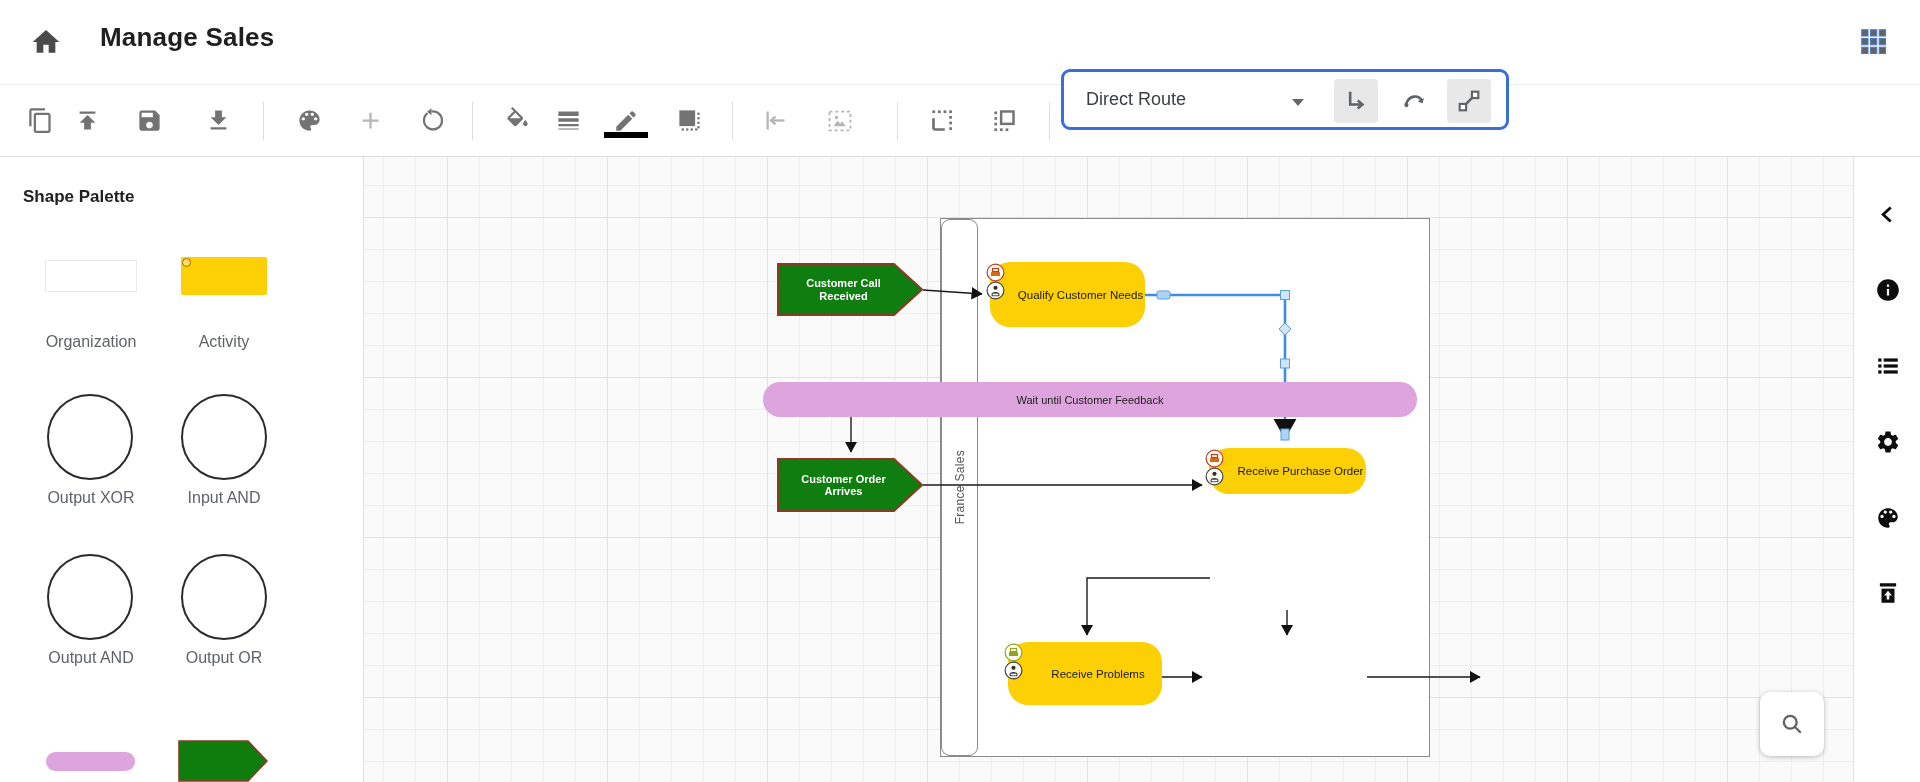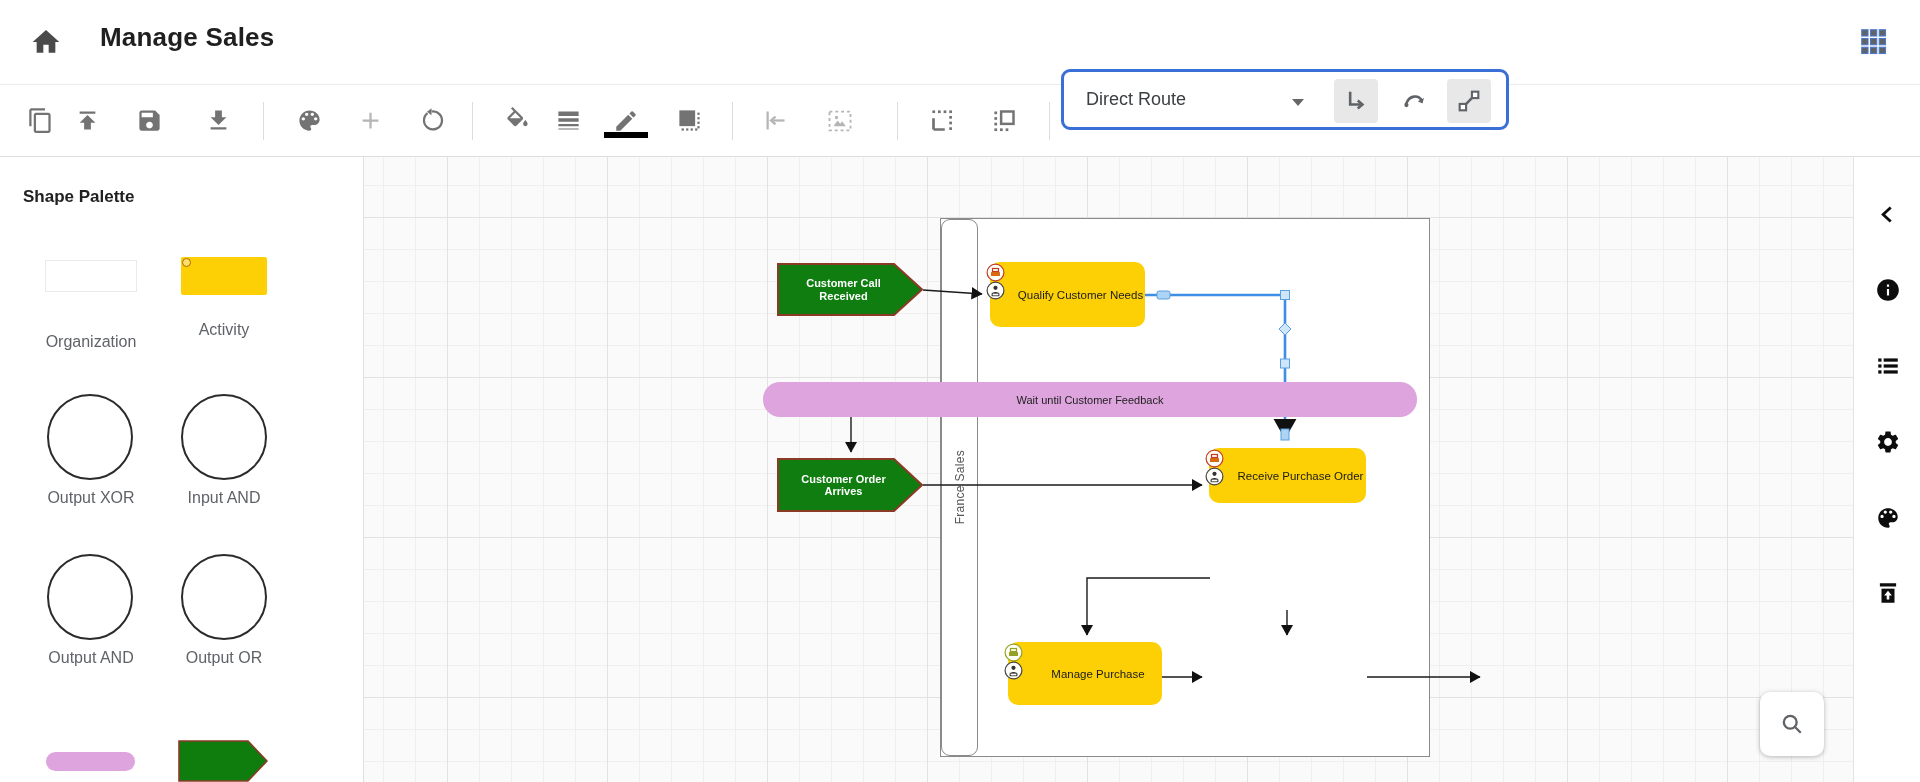--- a/index.html
+++ b/index.html
@@ -59,21 +59,21 @@
             background-size:160px 160px,160px 160px,32px 32px,32px 32px;
             background-position:119px 0,0 60px,23px 0,0 28px; }
   .page { position:absolute; left:612px; top:61px; width:490px; height:539px; background:#fff; border:1px solid #8a8a8a; }
   .lane-head { position:absolute; left:613px; top:62px; width:37px; height:537px; background:#fff;
                border:1px solid #8a8a8a; border-radius:9px; display:flex; align-items:center; justify-content:center; }
   .lane-text { writing-mode:vertical-rl; transform:rotate(180deg); font-size:12px; color:#555; letter-spacing:.3px; }
 
   .node-event { position:absolute; cursor:pointer; }
   .node-event .lbl { position:absolute; inset:0; padding-right:28px; display:flex; align-items:center; justify-content:center;
                      font-size:11px; font-weight:700; color:#fff; text-align:center; line-height:1.1;margin-left:15px; }
-  .node-act { position:absolute; background:#fcd005; border-radius:10px; cursor:pointer;
+  .node-act { position:absolute; background:#fcd005; border-radius:20px; cursor:pointer;
               display:flex; align-items:center; justify-content:center; }
   .node-act .lbl { font-size:11.5px; color:#1b1b1b; padding-left:26px; }
   .act-icons { position:absolute; left:-4px; top:1px; width:20px; }
   .act-icons svg { display:block; margin-bottom:-1px; }
   .node-delay { position:absolute; left:435px; top:225px; width:654px; height:35px; background:#dda4dd;
                 border-radius:17px; display:flex; align-items:center; justify-content:center; cursor:pointer; }
   .node-delay .lbl { font-size:11px; color:#222; }
 
   .overlay { position:absolute; left:0; top:0; width:1525px; height:625px; pointer-events:none; }
 
@@ -323,21 +323,21 @@
       <span class="lbl">Wait until Customer Feedback</span>
     </div>
 
     <div class="node-event" style="left:449px;top:301px;width:146px;height:54px">
       <svg width="146" height="54" viewBox="0 0 146 54">
           <path d="M1 1 H117 L145 27 L117 53 H1 Z" fill="#0f7d0f" stroke="#8b3a26" stroke-width="2"></path>
         </svg>
       <span class="lbl">Customer Order Arrives</span>
     </div>
 
-    <div class="node-act" style="left:881px;top:291px;width:157px;height:55px">
+    <div class="node-act" style="left:881px;top:291px;width:157px;height:46px">
       <div class="act-icons">
         <svg width="19" height="19">
             <circle cx="9.5" cy="9.5" r="8.4" fill="#fffef8" stroke="#c23c22" stroke-width="1.2"></circle>
             <rect x="5" y="9" width="9" height="4" rx="0.5" fill="#d86a12"></rect>
             <rect x="6.5" y="5.5" width="6" height="3" fill="none" stroke="#c23c22" stroke-width="1.2"></rect>
           </svg>
         <svg width="19" height="19">
             <circle cx="9.5" cy="9.5" r="8.4" fill="#fffef8" stroke="#444" stroke-width="1.2"></circle>
             <circle cx="9.5" cy="6.8" r="2.1" fill="#333"></circle>
             <path d="M5.5 14.5c0-2.4 1.8-3.6 4-3.6s4 1.2 4 3.6" fill="#333"></path>
@@ -355,42 +355,42 @@
             <rect x="5" y="9" width="9" height="4" rx="0.5" fill="#94a223"></rect>
             <rect x="6.5" y="5.5" width="6" height="3" fill="none" stroke="#94a223" stroke-width="1.2"></rect>
           </svg>
         <svg width="19" height="19">
             <circle cx="9.5" cy="9.5" r="8.4" fill="#fffef8" stroke="#444" stroke-width="1.2"></circle>
             <circle cx="9.5" cy="6.8" r="2.1" fill="#333"></circle>
             <path d="M5.5 14.5c0-2.4 1.8-3.6 4-3.6s4 1.2 4 3.6" fill="#333"></path>
             <rect x="6.2" y="12.2" width="6.6" height="2.6" fill="#fff" stroke="#333" stroke-width="0.8"></rect>
           </svg>
       </div>
-      <span class="lbl">Manage Purchase</span>
+      <span class="lbl">Receive Problems</span>
     </div>
 
 
 
     <div class="search-btn">
       <svg viewBox="0 0 24 24" width="28" height="28" fill="none" stroke="currentColor" stroke-width="2">
         <circle cx="10.5" cy="10.5" r="5.5"></circle>
           <line x1="14.8" y1="14.8" x2="19.5" y2="19.5"></line>
       </svg>
     </div>
   </div>
 
   <div class="palette">
     <div class="palette-title">Shape Palette</div>
 
     <div class="pal-rect-white"></div>
     <div class="pal-rect-yellow">
       <span class="pal-mini-ico"></span>
     </div>
     <div class="pal-label" style="left:16px;top:176px">Organization</div>
-    <div class="pal-label" style="left:149px;top:164px">Activity</div>
+    <div class="pal-label" style="left:149px;top:176px">Activity</div>
 
     <div class="pal-circle" style="left:47px;top:237px"></div>
     <div class="pal-circle" style="left:181px;top:237px"></div>
     <div class="pal-label" style="left:16px;top:332px">Output XOR</div>
     <div class="pal-label" style="left:149px;top:332px">Input AND</div>
 
     <div class="pal-circle" style="left:47px;top:397px"></div>
     <div class="pal-circle" style="left:181px;top:397px"></div>
     <div class="pal-label" style="left:16px;top:492px">Output AND</div>
     <div class="pal-label" style="left:149px;top:492px">Output OR</div>

